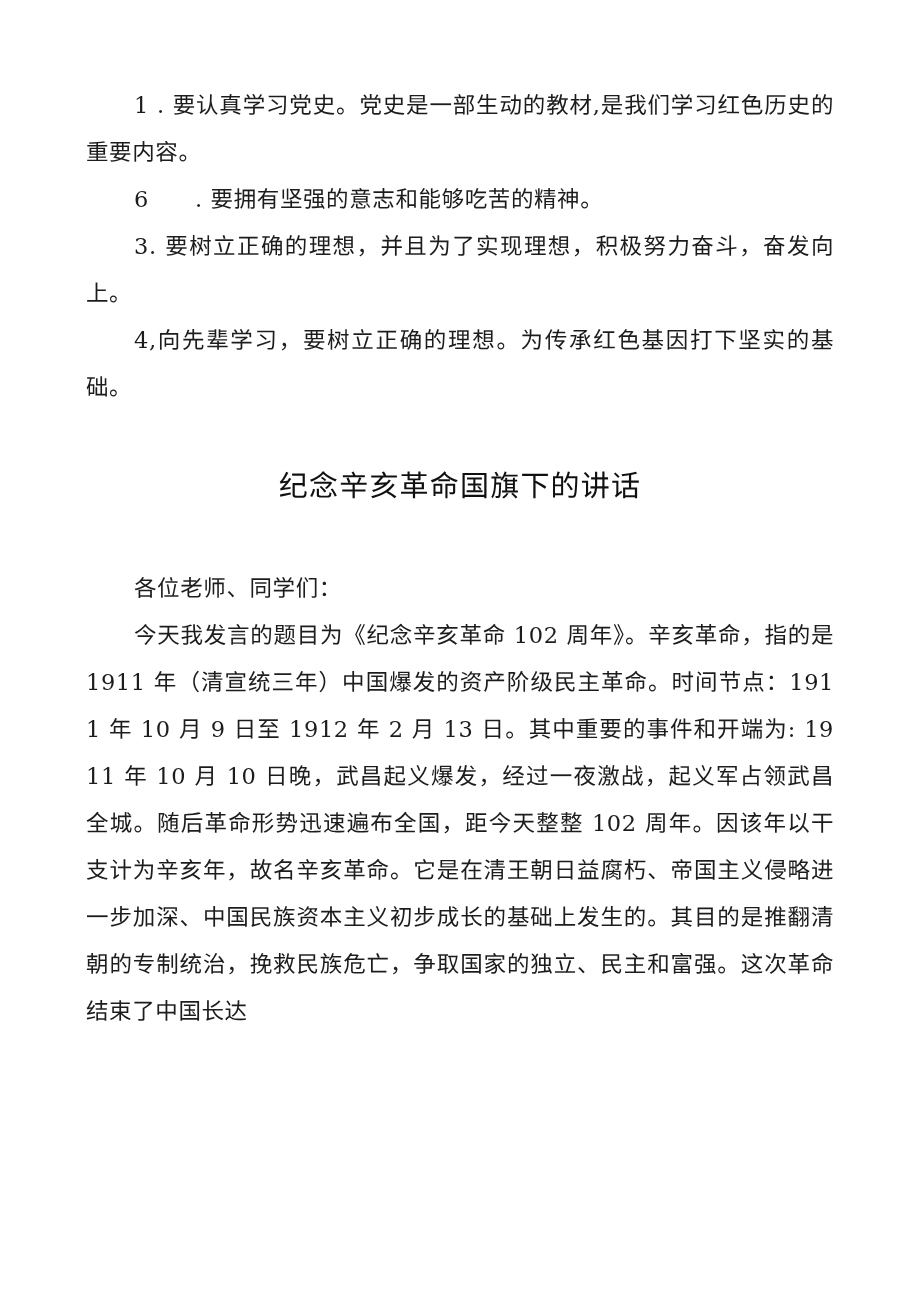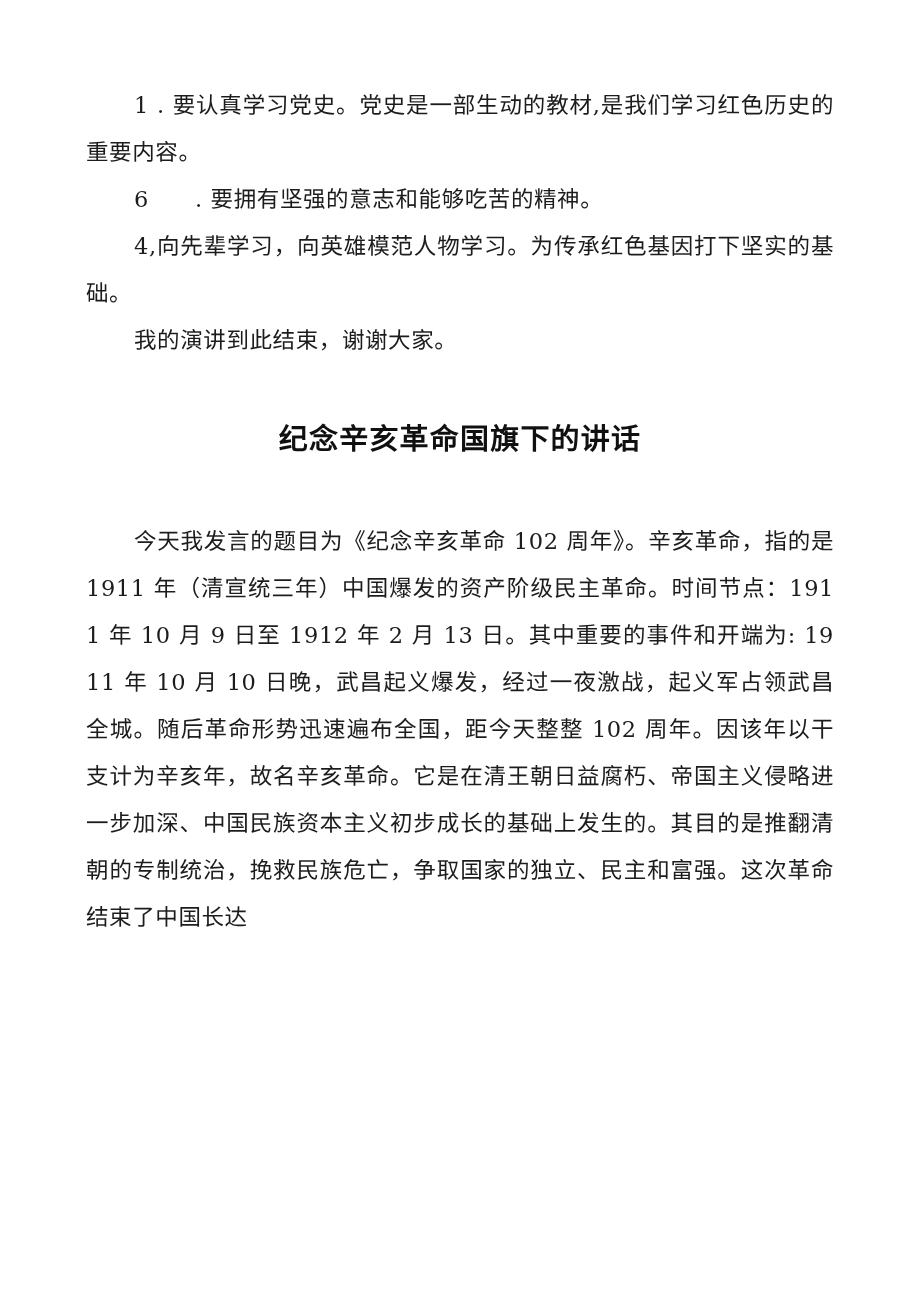--- a/index.html
+++ b/index.html
@@ -54,21 +54,21 @@
 
   
   .para.listline {
     text-indent: 48px;
   }
   .spacer-title-top { height: 52px; }
   .spacer-title-bottom { height: 56px; }
 
   .doc-title {
     font-family: "DejaVu Sans", "Liberation Sans", sans-serif;
-    font-weight: 700;
+    font-weight: 400;
     font-size: 29px;
     line-height: 46px;
     text-align: center;
     letter-spacing: 1.2px;
     color: #101010;
     margin: 0;
   }
 
   .section-body .para {
     text-align: justify;
@@ -76,28 +76,29 @@
 </style>
 </head>
 <body>
 
 <div class="page">
   <div class="content">
 
     <div class="section-body">
       <p class="para listline">1 . 要认真学习党史。党史是一部生动的教材,是我们学习红色历史的重要内容。</p>
       <p class="para listline">6　　. 要拥有坚强的意志和能够吃苦的精神。</p>
-      <p class="para listline">4,向先辈学习，向英雄模范人物学习。为传承红色基因打下坚实的基础。</p>
-      <p class="para indent">我的演讲到此结束，谢谢大家。</p>
+      <p class="para listline">3. 要树立正确的理想，并且为了实现理想，积极努力奋斗，奋发向上。</p>
+      <p class="para listline">4,向先辈学习，要树立正确的理想。为传承红色基因打下坚实的基础。</p>
     </div>
 
     <div class="spacer-title-top"></div>
 
     <h1 class="doc-title">纪念辛亥革命国旗下的讲话</h1>
 
     <div class="spacer-title-bottom"></div>
 
     <div class="section-body">
+      <p class="para indent">各位老师、同学们：</p>
       <p class="para indent">今天我发言的题目为《纪念辛亥革命 102 周年》。辛亥革命，指的是 1911 年（清宣统三年）中国爆发的资产阶级民主革命。时间节点：1911 年 10 月 9 日至 1912 年 2 月 13 日。其中重要的事件和开端为: 1911 年 10 月 10 日晚，武昌起义爆发，经过一夜激战，起义军占领武昌全城。随后革命形势迅速遍布全国，距今天整整 102 周年。因该年以干支计为辛亥年，故名辛亥革命。它是在清王朝日益腐朽、帝国主义侵略进一步加深、中国民族资本主义初步成长的基础上发生的。其目的是推翻清朝的专制统治，挽救民族危亡，争取国家的独立、民主和富强。这次革命结束了中国长达</p>
     </div>
 
   </div>
 </div>
 
 </body></html>

